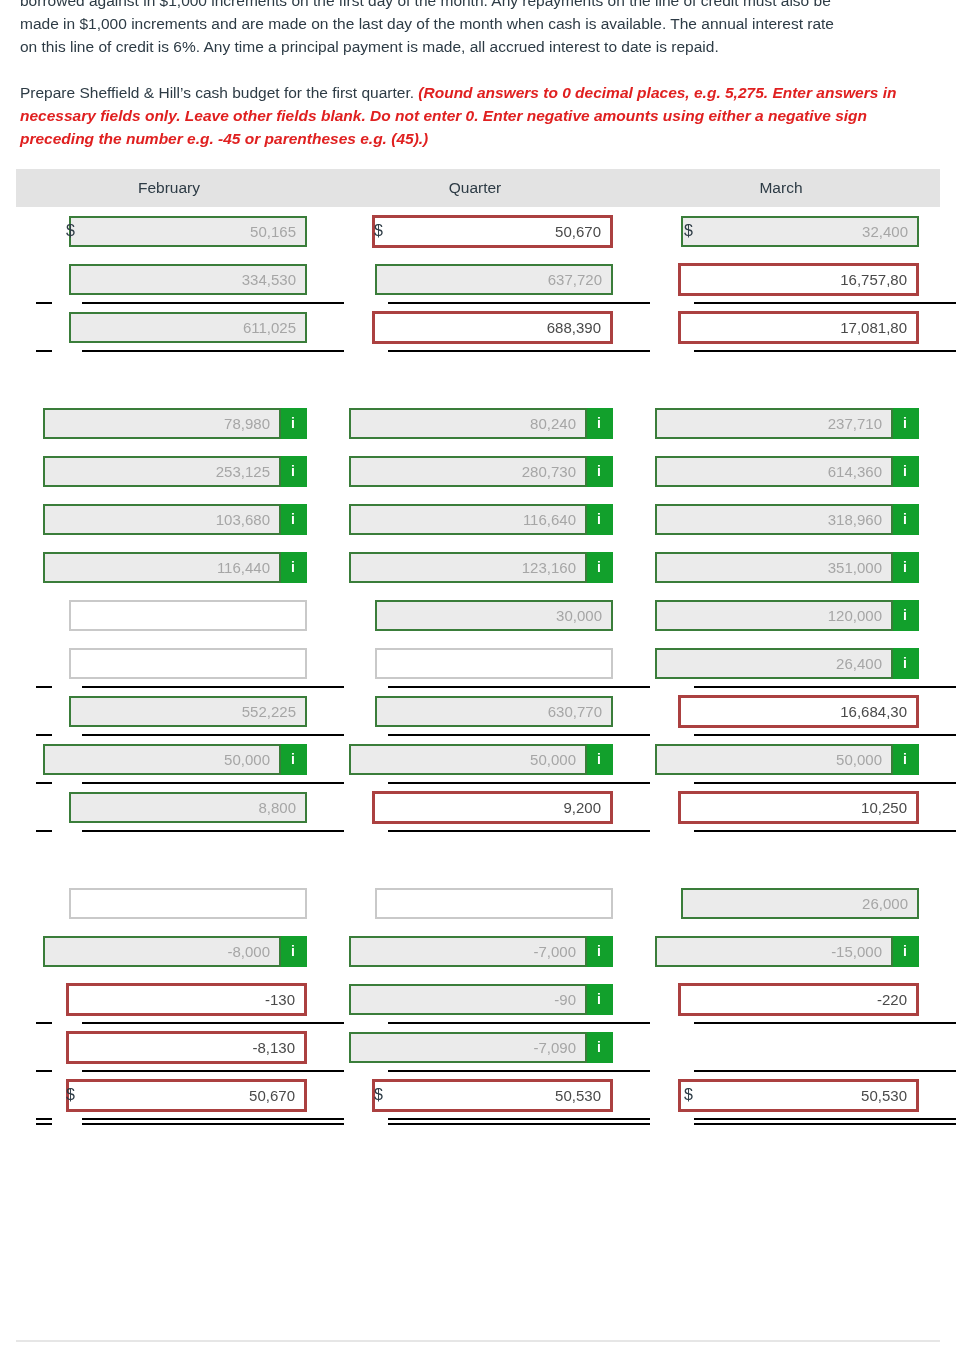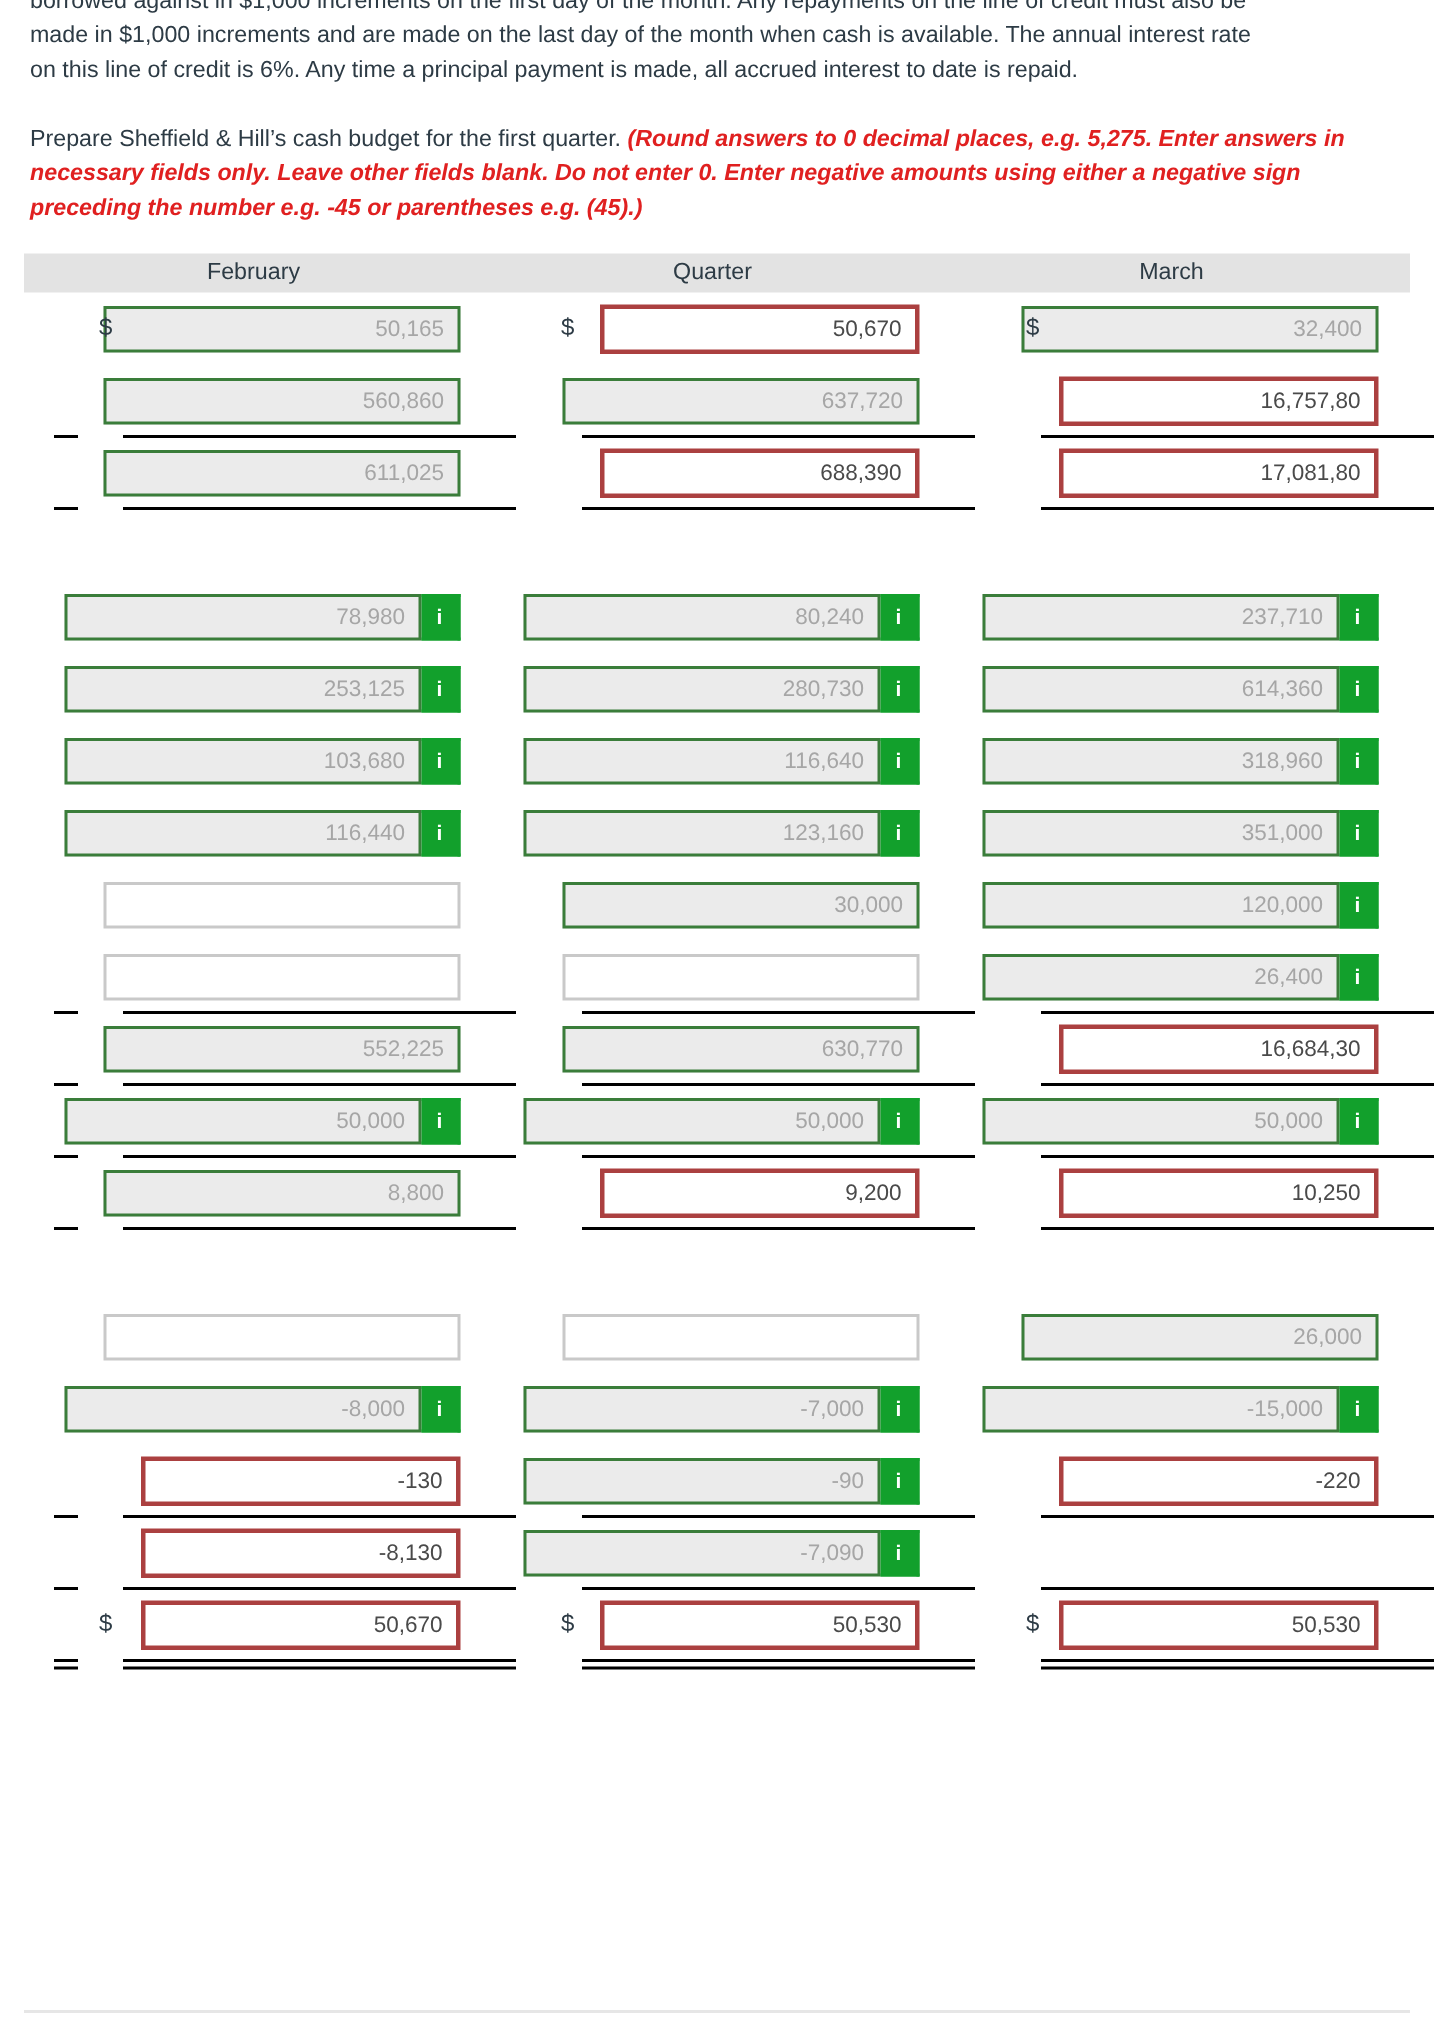--- a/index.html
+++ b/index.html
@@ -35,21 +35,21 @@
   }
 
   
   .budget {
     margin-top: 19px;
     padding: 0 16px 0 16px;
   }
   .hdr-row {
     display: flex;
     background: #e3e3e3;
-    height: 26px;
+    height: 38px;
     align-items: center;
   }
   .hdr-cell {
     flex: 0 0 306px;
     text-align: center;
     font-size: 15.5px;
     color: #2d3b45;
   }
   .hdr-cell:nth-child(1) { flex-basis: 306px; }
   .hdr-cell:nth-child(2) { flex-basis: 306px; }
@@ -109,21 +109,21 @@
     background: #ebebeb;
     border: 2px solid #3a7d3a;
     color: #a6a6a6;
   }
   
   .field.bad .inp {
     background: #ffffff;
     border: 3px solid #ab4040;
     color: #4a4a4a;
     height: 33px;
-    width: 213px;
+    width: 241px;
   }
   .field.bad { height: 33px; }
   .field.empty .inp {
     background: #ffffff;
     border: 2px solid #c9c9c9;
     color: #4a4a4a;
   }
 
   
   .badge {
@@ -195,21 +195,21 @@
         <div class="cell col3">
           <span class="dollar">$</span>
           <div class="field ok">
             <div class="inp">32,400</div>
           </div>
         </div>
       </div>
       <div class="row">
         <div class="cell col1">
           <div class="field ok">
-            <div class="inp">560,860</div>
+            <div class="inp">334,530</div>
           </div>
         </div>
         <div class="cell col2">
           <div class="field ok">
             <div class="inp">637,720</div>
           </div>
         </div>
         <div class="cell col3">
           <div class="field bad">
             <div class="inp">16,757,80</div>

